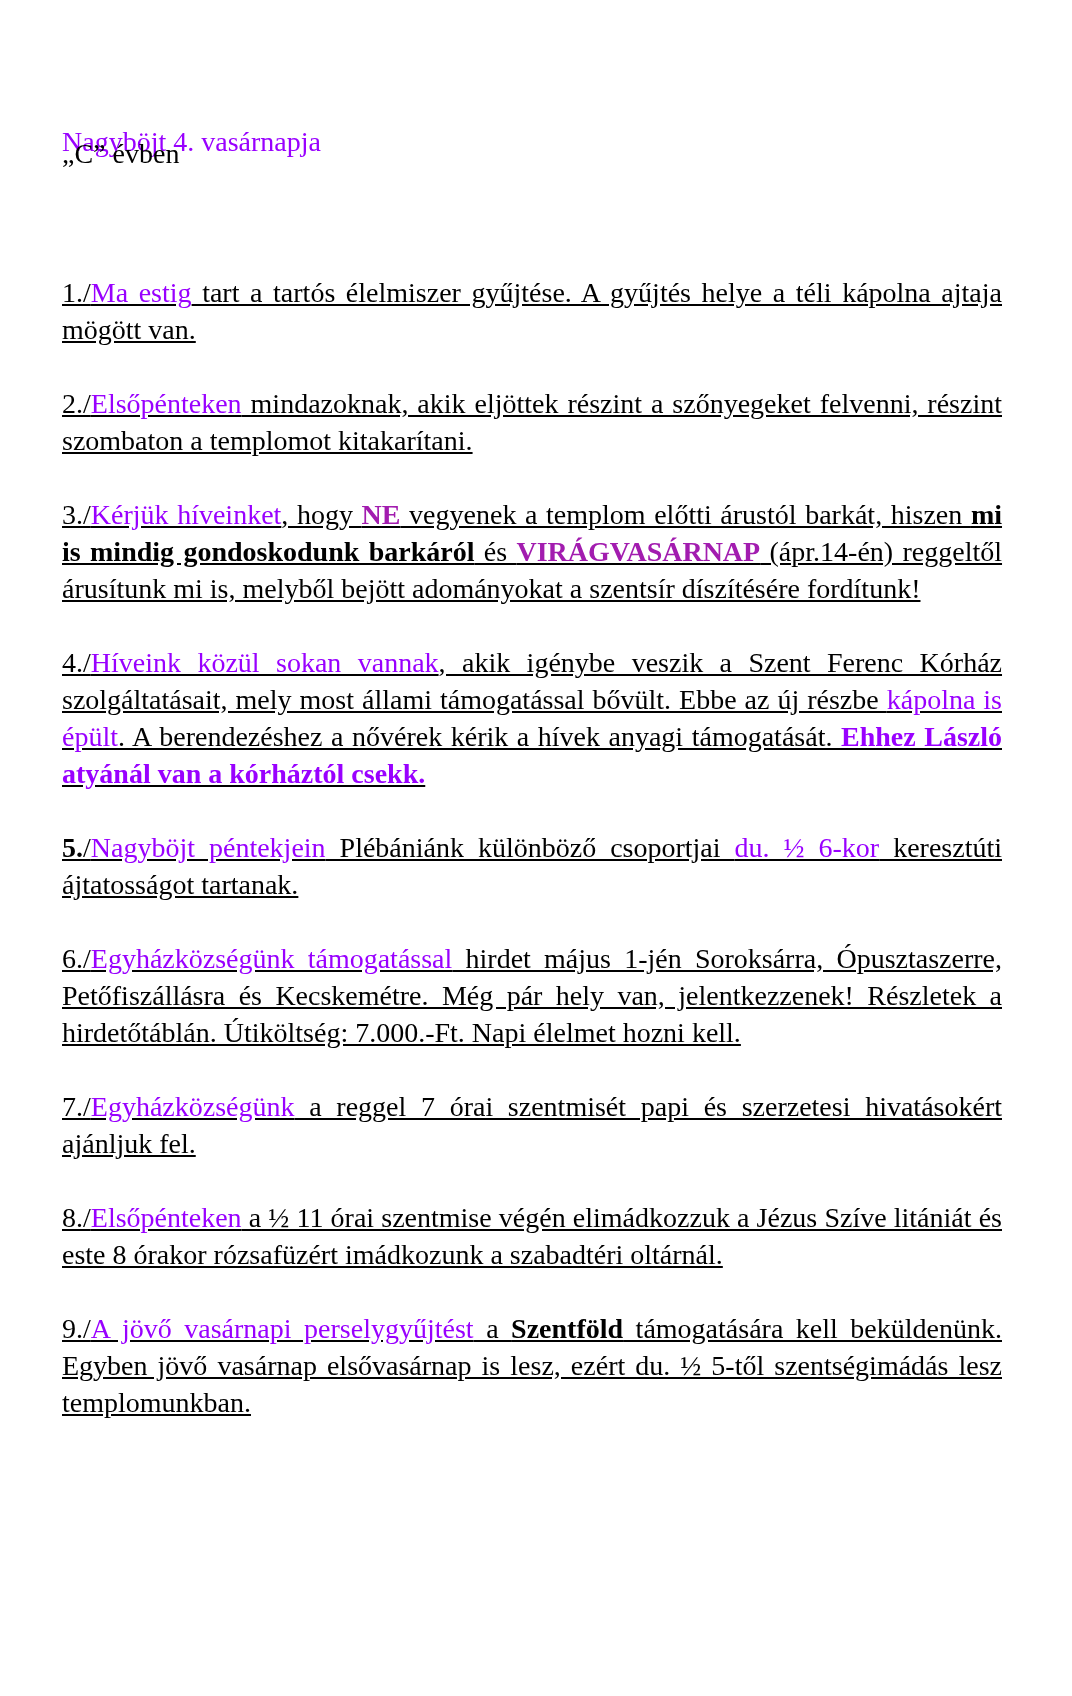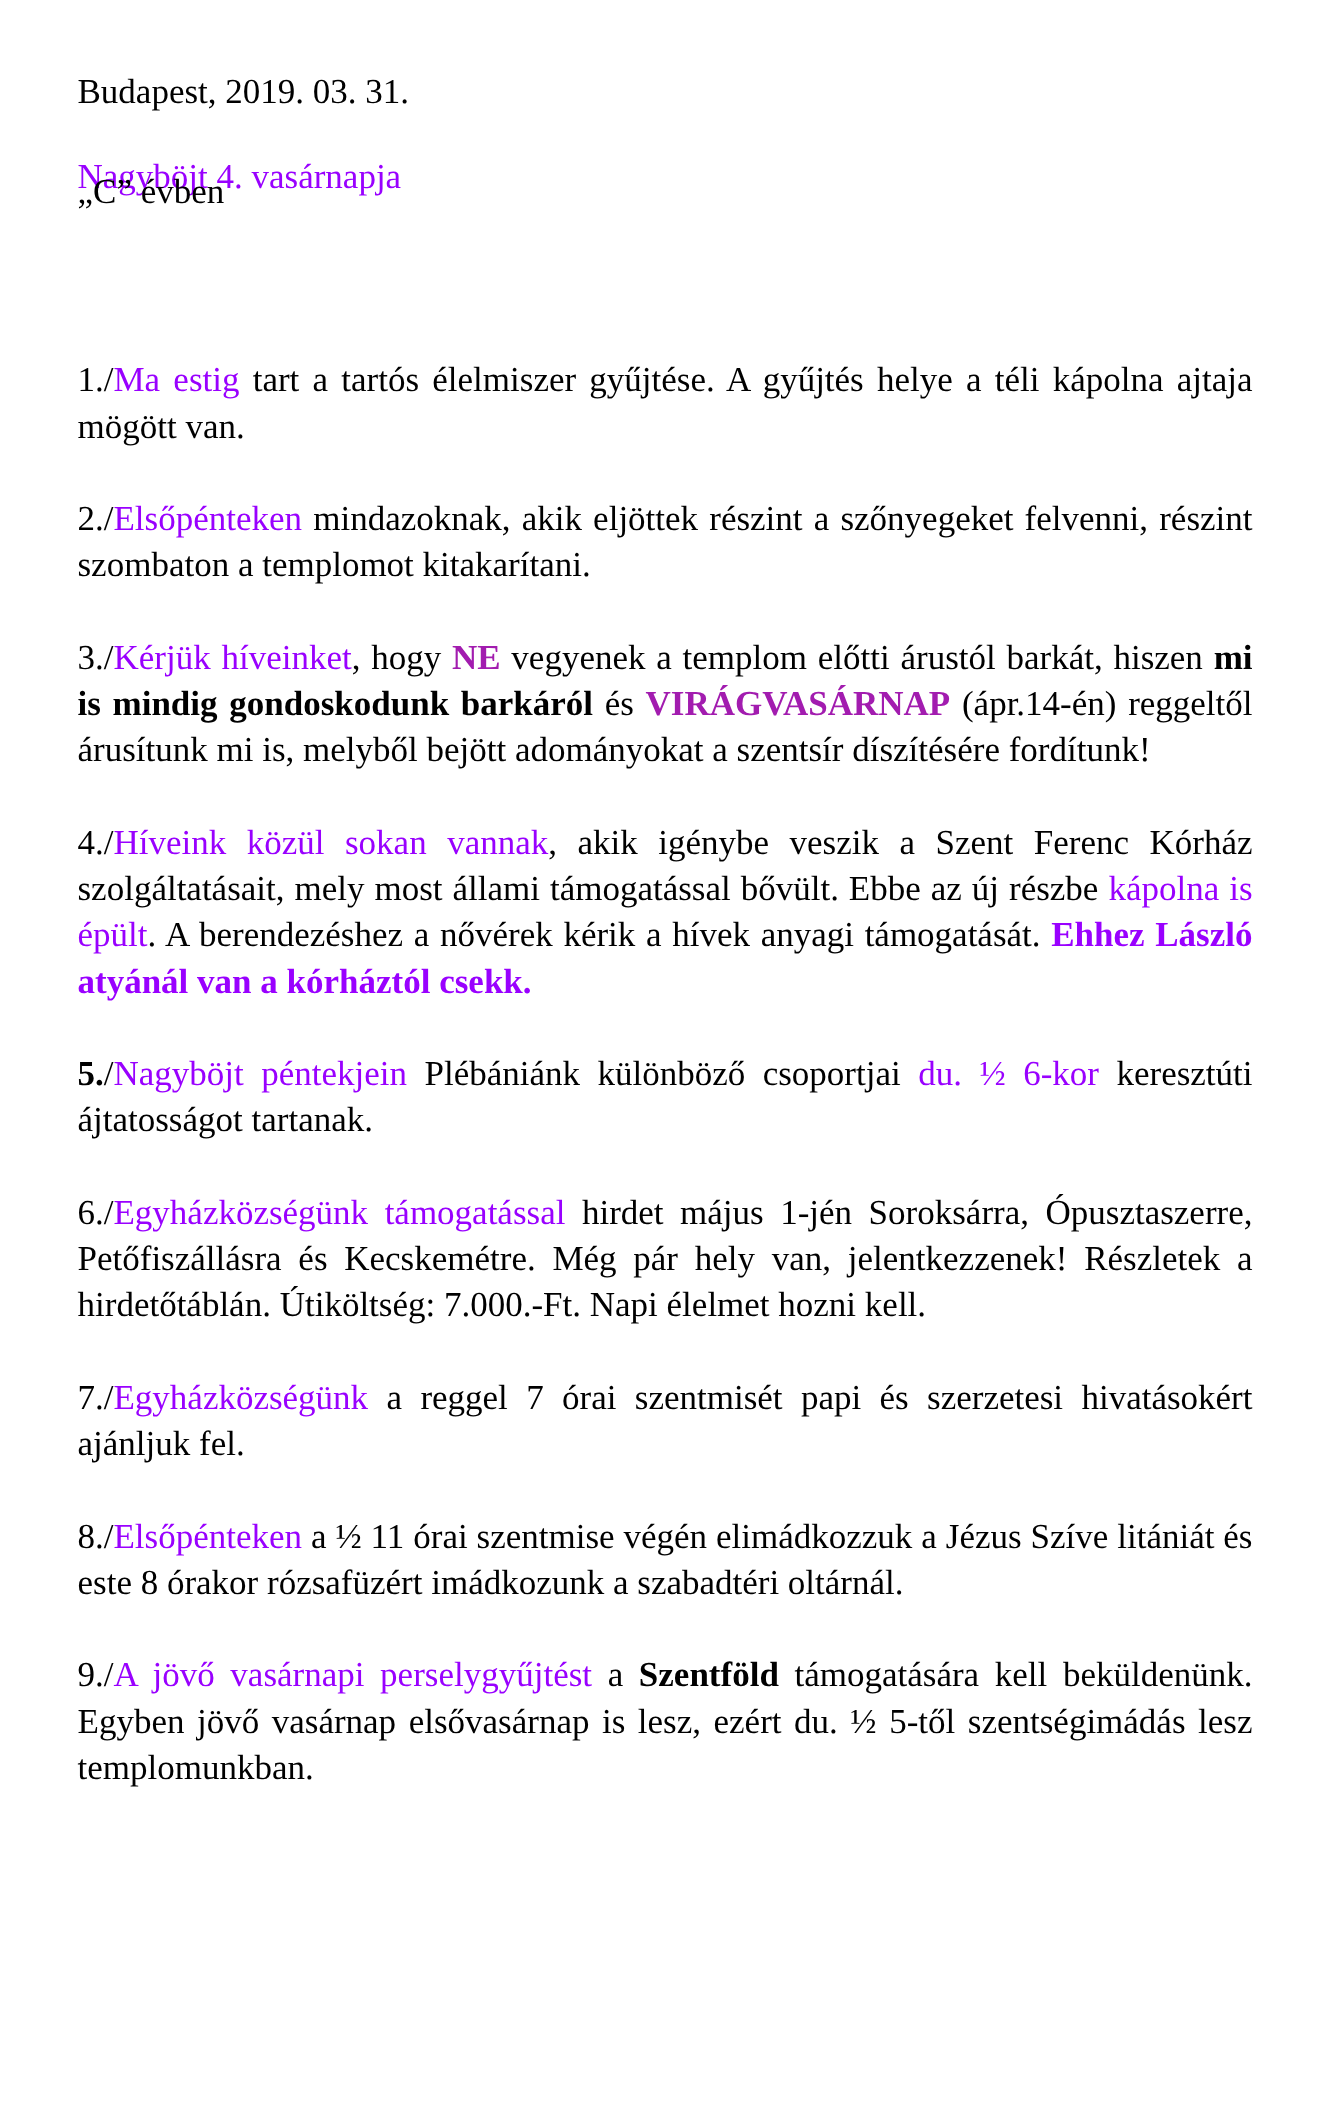--- a/index.html
+++ b/index.html
@@ -17,31 +17,30 @@
   .title {
     position: absolute; left: 0; right: 0; top: 178px;
     text-align: center; font-weight: bold; color: #9900ff;
     font-size: 76px; line-height: 90px; letter-spacing: 1px;
     word-spacing: 22px;
   }
   .body {
     position: absolute; left: 62px; width: 940px; top: 274px;
     font-size: 28px; line-height: 37px; text-align: justify;
   }
-  .item { margin: 12px 0 37px 0; }
+  .item { margin: 0 0 37px 0; text-decoration: underline; }
   .p { color: #9900ff; }
   .r { color: #a21caf; font-weight: bold; }
   .b { font-weight: bold; }
   .pb { color: #9900ff; font-weight: bold; }
 </style>
 </head>
 <body>
 
 <div class="page">
-  <div class="hdr hdr1">Budapest, 2019. 03. 31.</div>
   <div class="hdr hdr2">Nagyböjt 4. vasárnapja</div>
   <div class="hdr hdr3">„C” évben</div>
 
   <div class="body">
     <p class="item"><span>1./</span><span class="p">Ma estig</span><span> tart a tartós élelmiszer gyűjtése. A gyűjtés helye a téli kápolna ajtaja mögött van.</span></p>
 
     <p class="item"><span>2./</span><span class="p">Elsőpénteken</span><span> mindazoknak, akik eljöttek részint a szőnyegeket felvenni, részint szombaton a templomot kitakarítani.</span></p>
 
     <p class="item"><span>3./</span><span class="p">Kérjük híveinket</span><span>, hogy </span><span class="r">NE</span><span> vegyenek a templom előtti árustól barkát, hiszen </span><span class="b">mi is mindig gondoskodunk barkáról</span><span> és </span><span class="r">VIRÁGVASÁRNAP</span><span> (ápr.14-én) reggeltől árusítunk mi is, melyből bejött adományokat a szentsír díszítésére fordítunk!</span></p>
 

